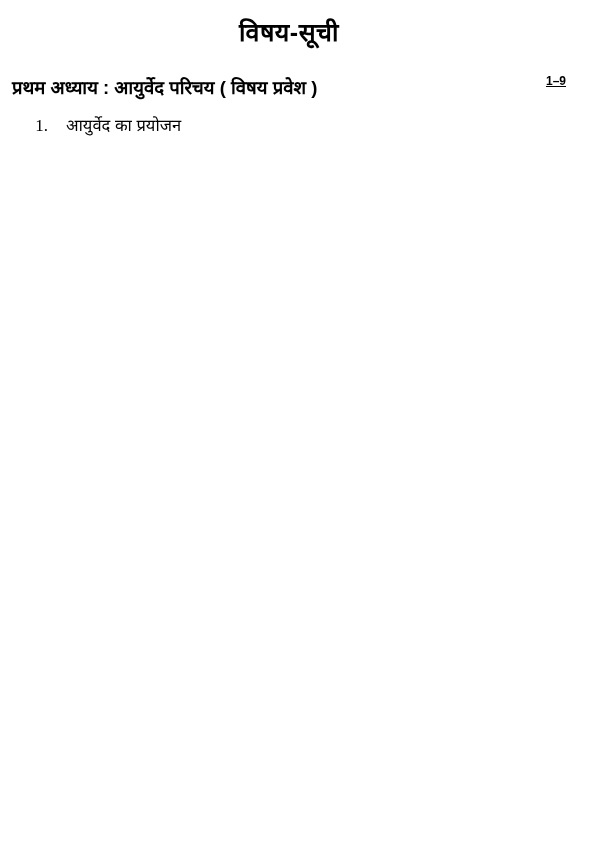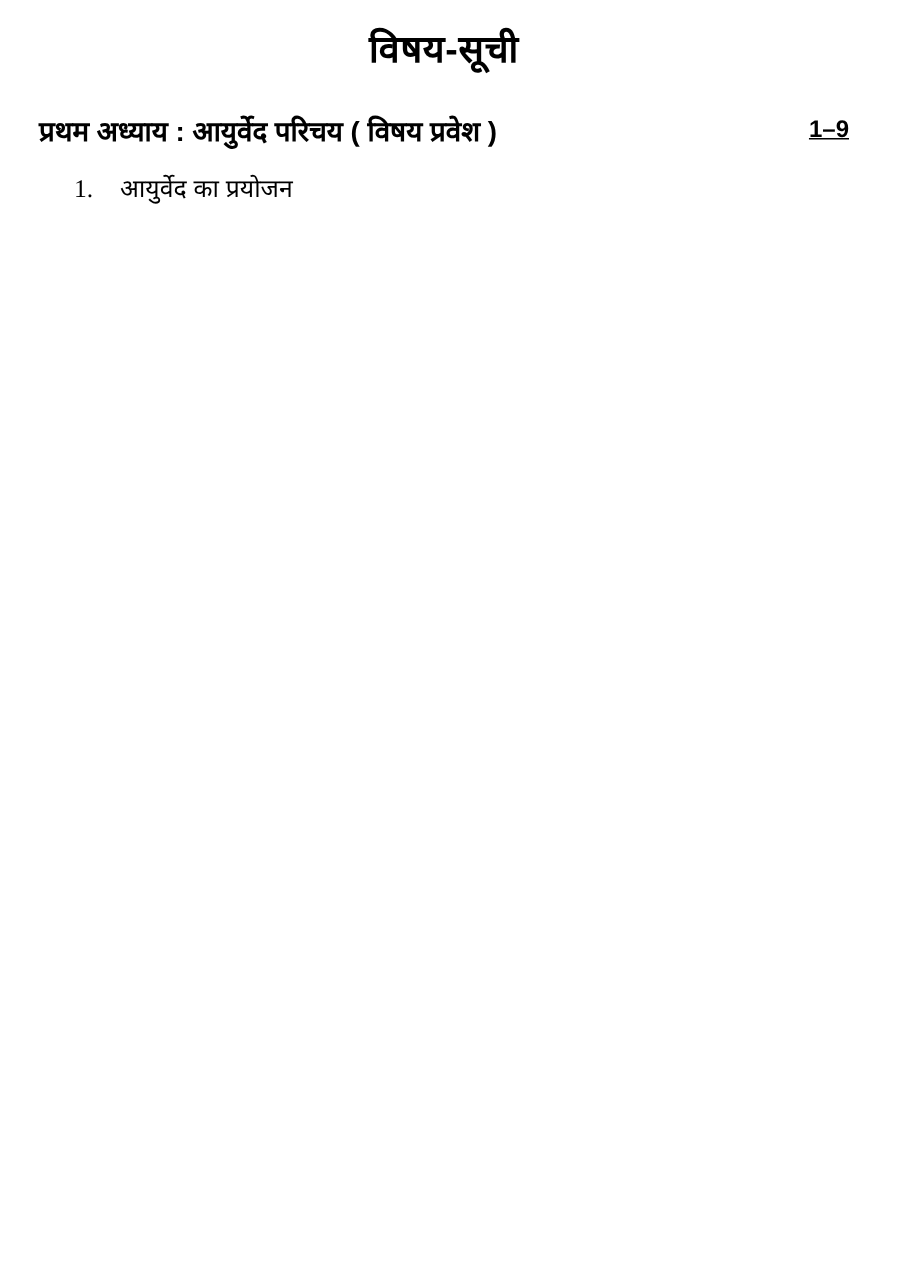--- a/index.html
+++ b/index.html
@@ -12,50 +12,50 @@
     background: #ffffff;
     font-family: "Liberation Serif", "DejaVu Serif", serif;
     color: #000000;
     overflow: hidden;
   }
   .page {
     position: relative;
     width: 600px;
     height: 844px;
     box-sizing: border-box;
-    padding: 8px 34px 0 26px;
+    padding: 8px 34px 0 12px;
   }
   .doc-title {
     text-align: center;
     font-size: 25px;
     font-weight: bold;
     letter-spacing: 0.5px;
     margin: 6px 0 0 0;
     font-family: "Liberation Sans", "DejaVu Sans", sans-serif;
   }
   .chapter-block {
     margin-top: 26px;
   }
   .chapter-head {
     display: flex;
-    align-items: center;
+    align-items: flex-start;
     font-weight: bold;
     font-size: 18.5px;
     font-family: "Liberation Sans", "DejaVu Sans", sans-serif;
     margin-bottom: 4px;
   }
   .chapter-head .ch-title {
     flex: 1 1 auto;
     white-space: nowrap;
   }
   .chapter-head .ch-pages {
     flex: 0 0 auto;
     text-align: right;
     min-width: 62px;
-    font-size: 16px;
+    font-size: 12px;
     text-decoration: underline;
   }
   .entry {
     display: flex;
     align-items: baseline;
     font-size: 17px;
     line-height: 1.0;
     padding: 5.5px 0 5.5px 0;
   }
   .entry .num {

